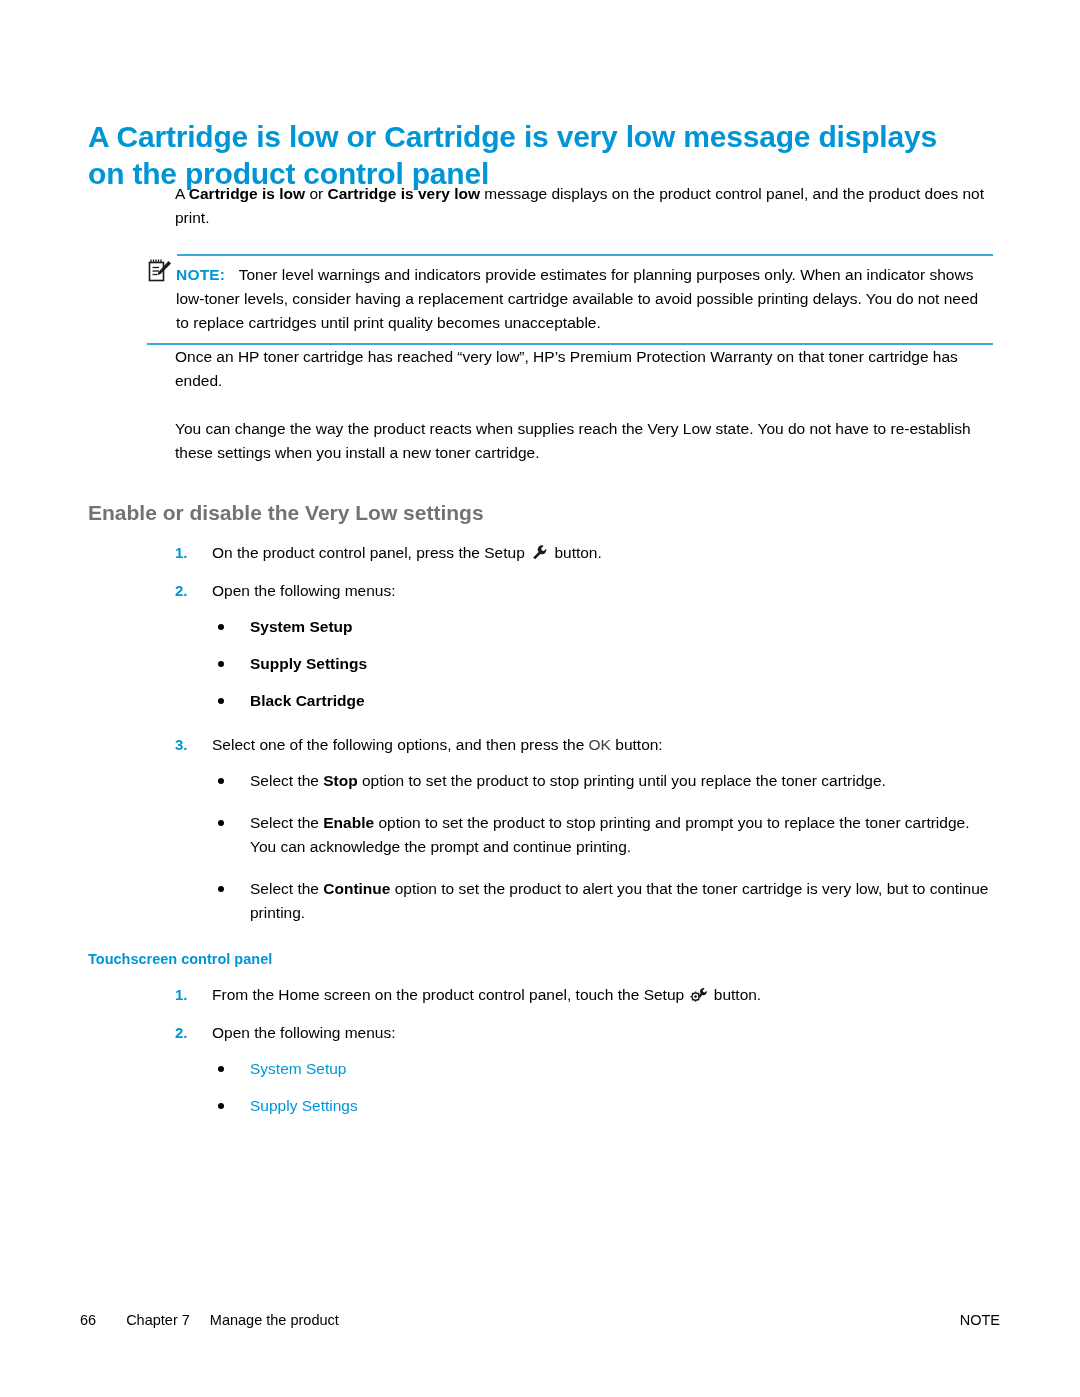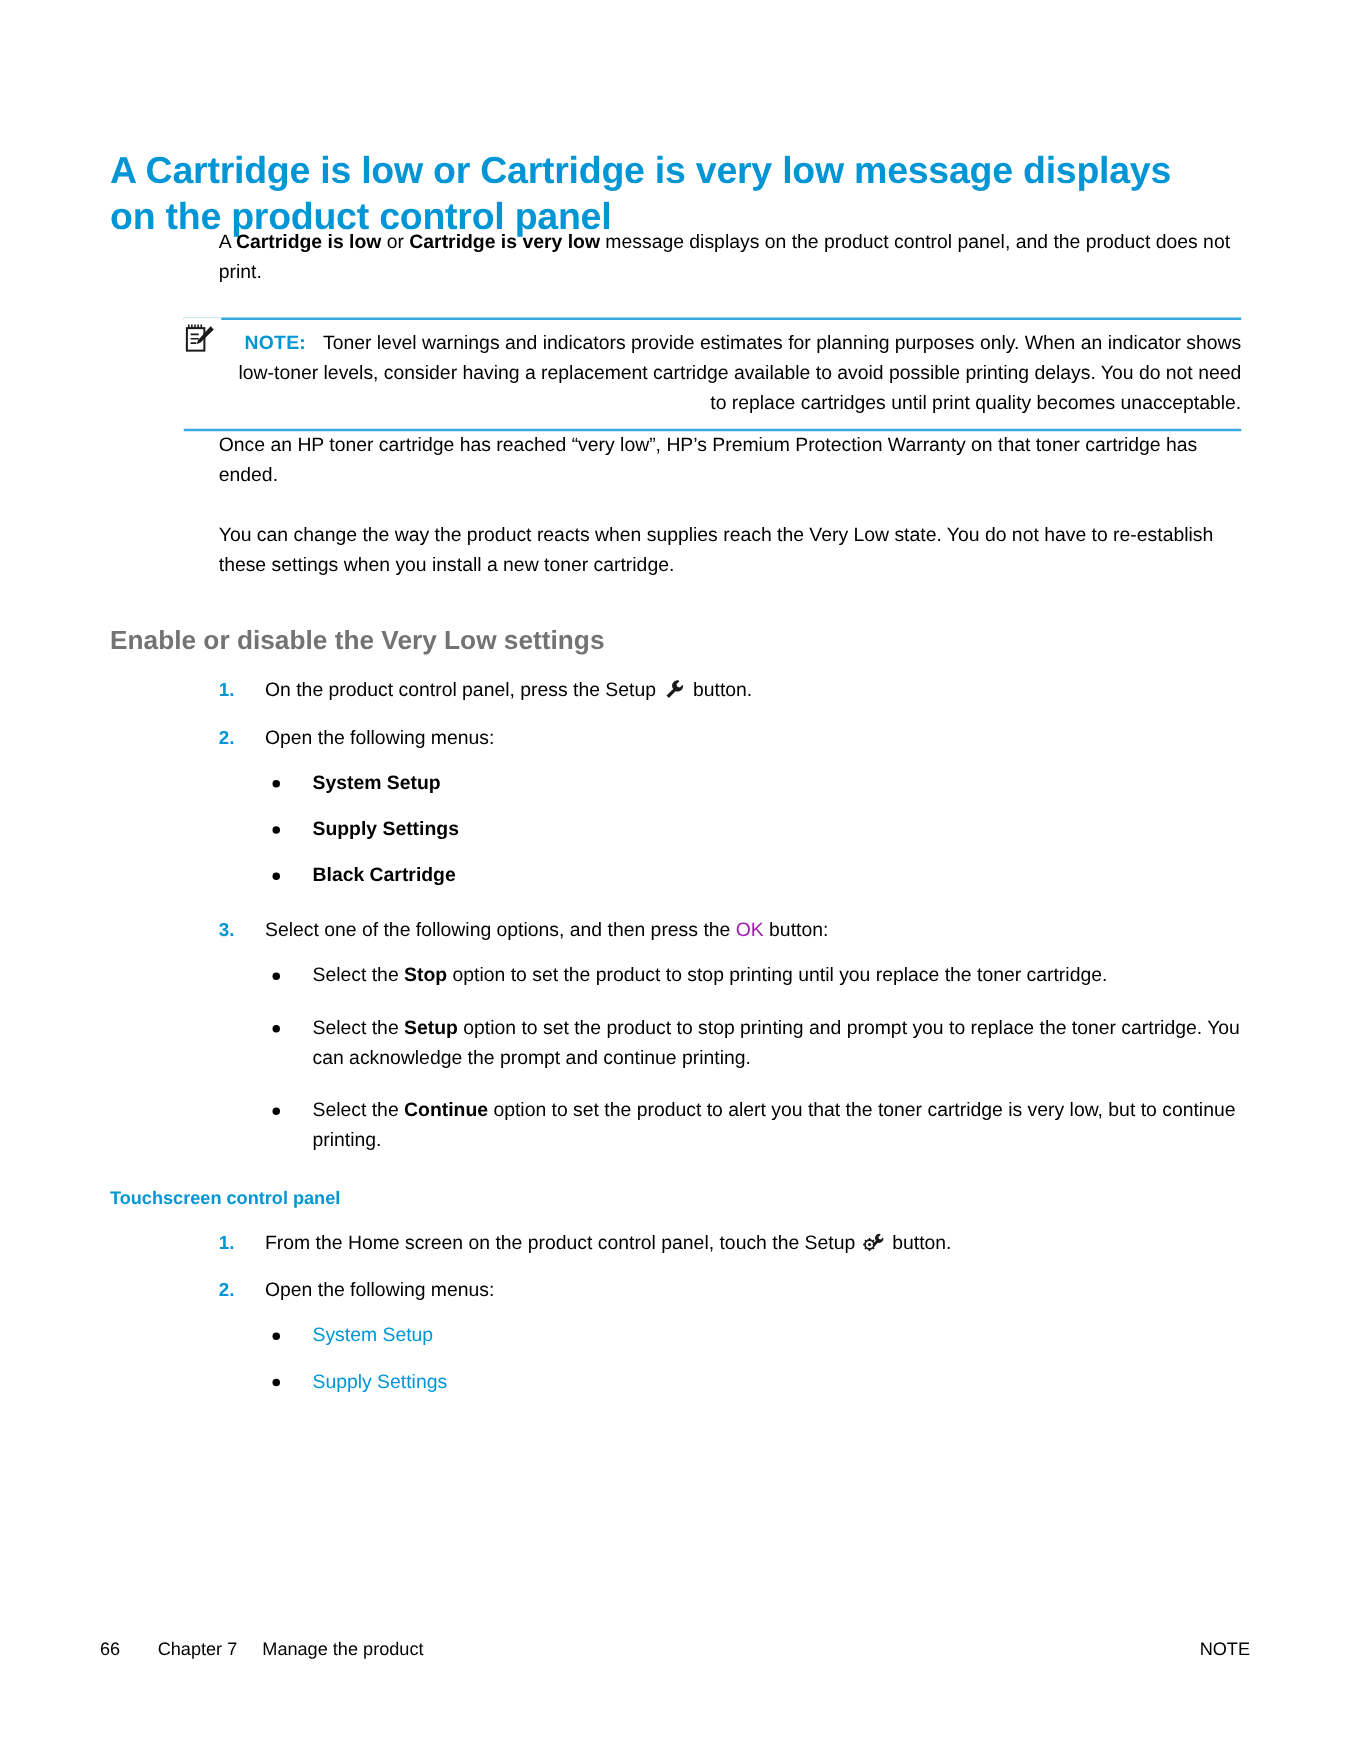--- a/index.html
+++ b/index.html
@@ -75,21 +75,20 @@
     position: absolute;
     left: 0px;
     top: 2px;
     width: 26px;
     height: 26px;
   }
   .note-body {
     margin-left: 29px;
     font-size: 15.5px;
     line-height: 24px;
-    text-align: right;
   }
   .note-label {
     font-weight: bold;
     color: #0096d6;
     letter-spacing: 0.2px;
   }
   .note-label::after { content: "\00a0\00a0\00a0"; }
 
   
   .h2 {
@@ -154,21 +153,21 @@
   .blist.tight > li { margin-bottom: 18px; }
 
   
   .inl-icon {
     display: inline-block;
     vertical-align: -3px;
     width: 17px;
     height: 17px;
     margin: 0 2px;
   }
-  .ok-kw { color: #a21caf; }
+  .ok-kw { color: #404040; }
 
   
   .footer {
     position: absolute;
     left: 80px;
     right: 80px;
     top: 1310px;
     font-size: 14.5px;
     line-height: 20px;
     color: #000;
@@ -233,21 +232,21 @@
     </ul>
 
     <ol class="olist" style="margin-top:20px;">
       <li style="margin-bottom:4px;">
         <span class="num">3.</span><span>Select one of the following options, and then press the </span><span class="ok-kw">OK</span><span> button:</span>
       </li>
     </ol>
 
     <ul class="blist tight">
       <li><span class="dot"></span><span>Select the </span><span class="b">Stop</span><span> option to set the product to stop printing until you replace the toner cartridge.</span></li>
-      <li><span class="dot"></span><span>Select the </span><span class="b">Setup</span><span> option to set the product to stop printing and prompt you to replace the toner cartridge. You can acknowledge the prompt and continue printing.</span></li>
+      <li><span class="dot"></span><span>Select the </span><span class="b">Enable</span><span> option to set the product to stop printing and prompt you to replace the toner cartridge. You can acknowledge the prompt and continue printing.</span></li>
       <li><span class="dot"></span><span>Select the </span><span class="b">Continue</span><span> option to set the product to alert you that the toner cartridge is very low, but to continue printing.</span></li>
     </ul>
 
     <h3 class="h3" style="margin-top:24px;">Touchscreen control panel</h3>
 
     <ol class="olist">
       <li>
         <span class="num">1.</span><span>From the Home screen on the product control panel, touch the Setup </span><span class="inl-icon">
           <svg viewBox="0 0 17 17" width="17" height="17" aria-hidden="true">
             <path d="M13.9 2.1a3.4 3.4 0 0 0-3.2 5.4L7.9 10.3l1.6 1.6 2.8-2.8a3.4 3.4 0 0 0 4.3-4.3l-1.8 1.8-1.6-.5-.5-1.6 1.8-1.8a3.5 3.5 0 0 0-.6-.6z" fill="#1a1a1a"></path>

